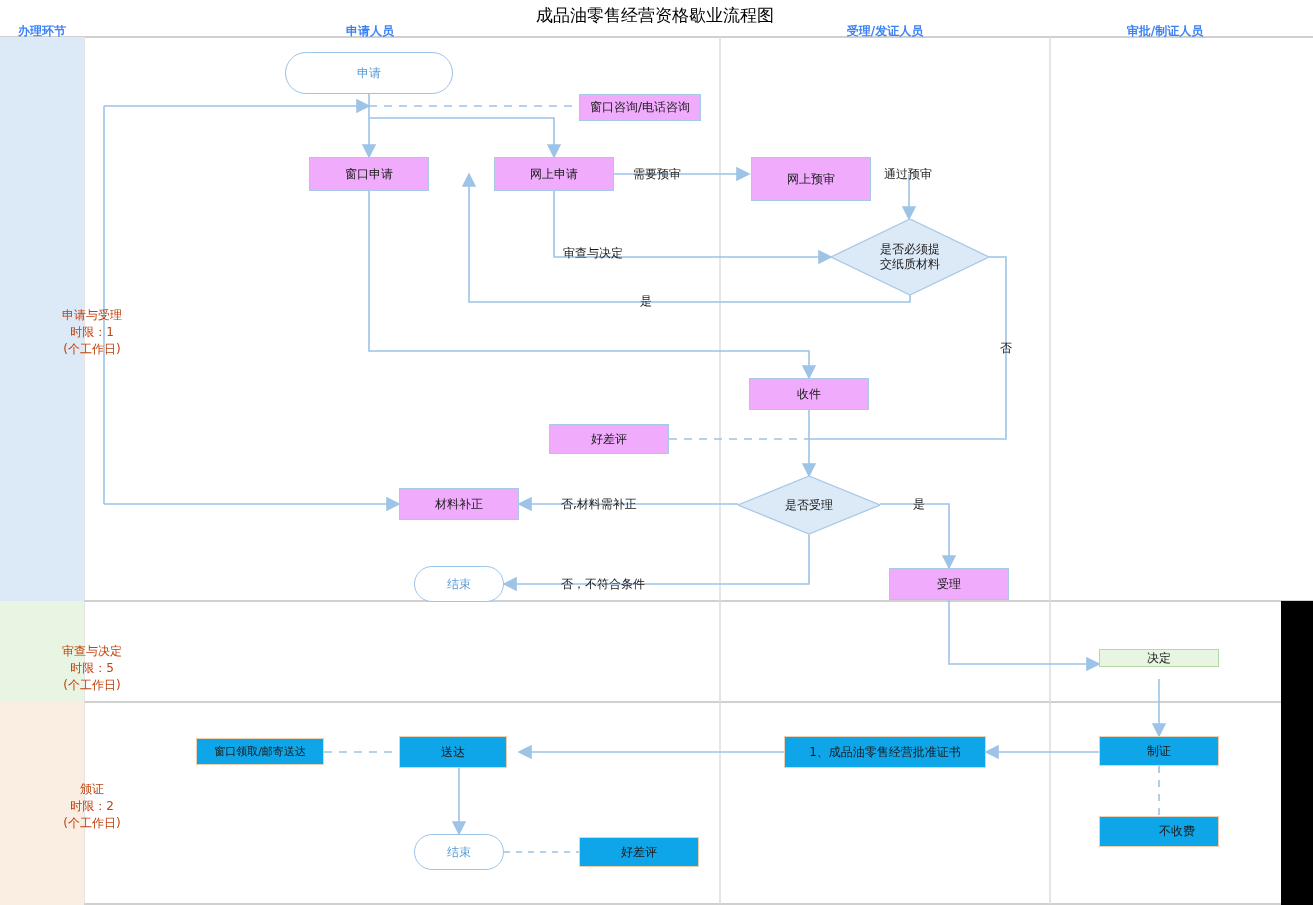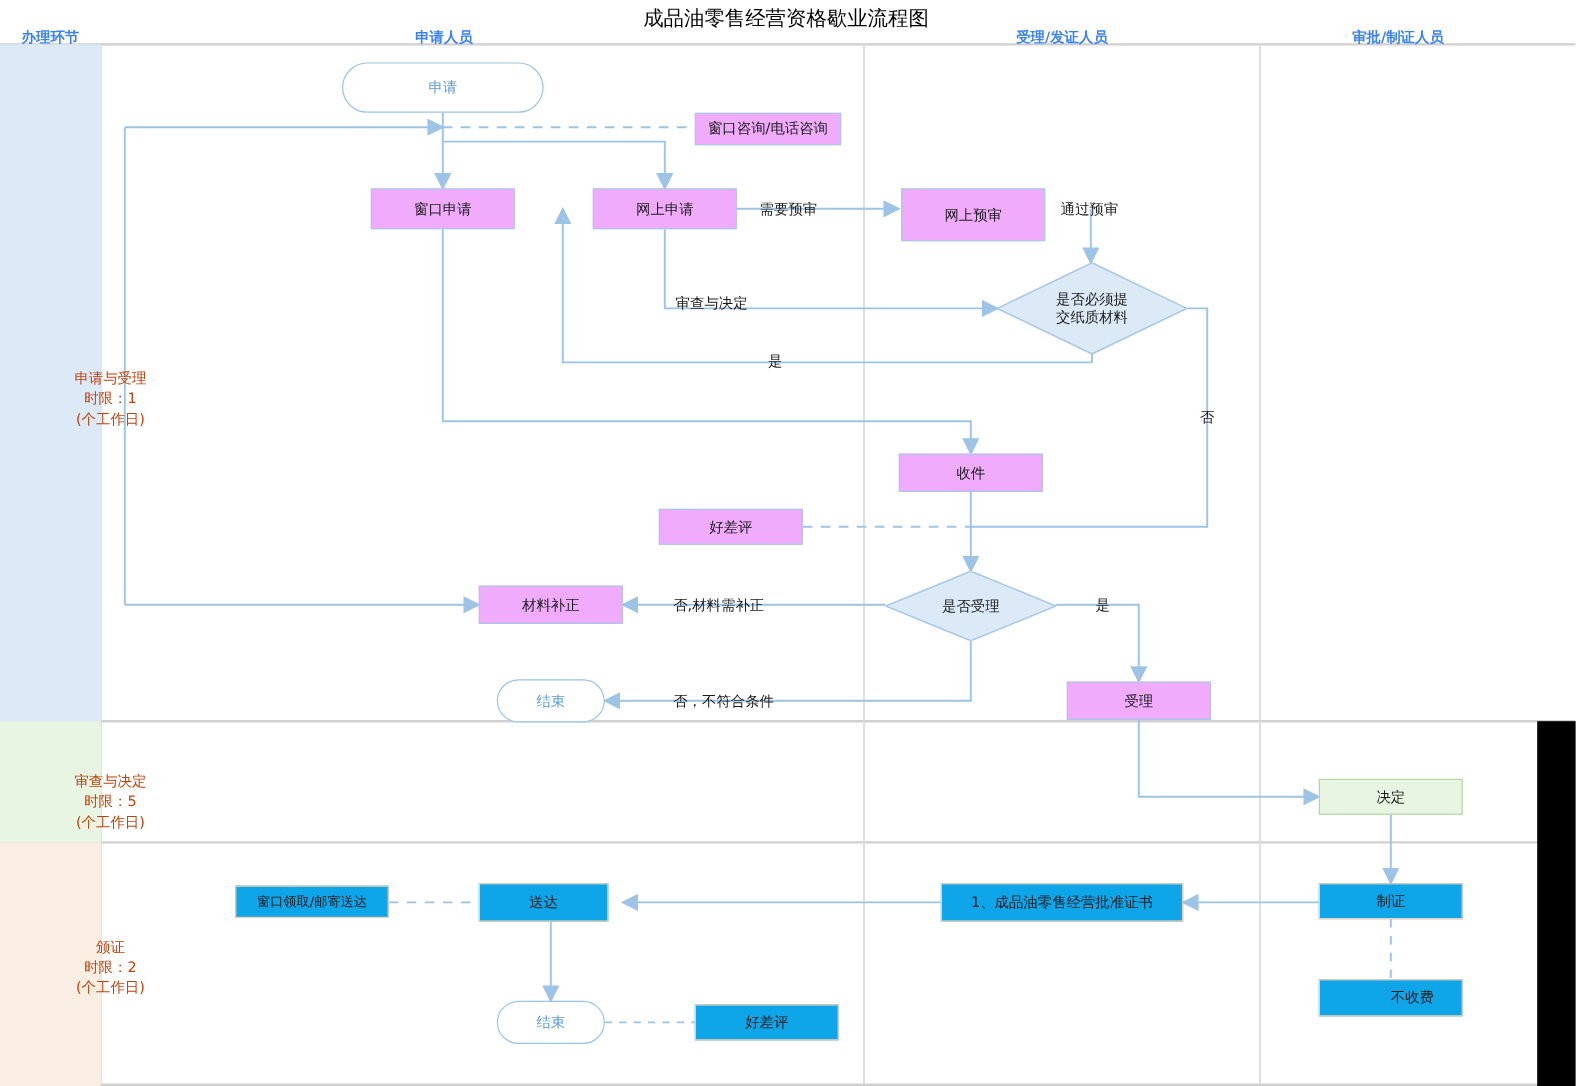--- a/index.html
+++ b/index.html
@@ -168,21 +168,21 @@
     </svg>
     <div class="dtxt">是否受理</div>
   </div>
 
   <div class="node rect-blue" style="left:399px;top:488px;width:120px;height:32px;">材料补正</div>
 
   <div class="node term" style="left:414px;top:566px;width:90px;height:36px;">结束</div>
 
   <div class="node rect-blue" style="left:889px;top:568px;width:120px;height:32px;">受理</div>
 
-  <div class="node rect-green" style="left:1099px;top:649px;width:120px;height:30px;">决定</div>
+  <div class="node rect-green" style="left:1099px;top:649px;width:120px;height:18px;">决定</div>
 
   <div class="node rect-peach" style="left:1099px;top:736px;width:120px;height:30px;">制证</div>
 
   <div class="node rect-peach" style="left:784px;top:736px;width:202px;height:32px;">1、成品油零售经营批准证书</div>
 
   <div class="node rect-peach" style="left:399px;top:736px;width:108px;height:32px;">送达</div>
 
   <div class="node rect-peach" style="left:196px;top:738px;width:128px;height:27px;font-size:11px;">窗口领取/邮寄送达</div>
 
   <div class="node rect-peach" style="left:1099px;top:816px;width:120px;height:31px;padding-left:36px;">不收费</div>

